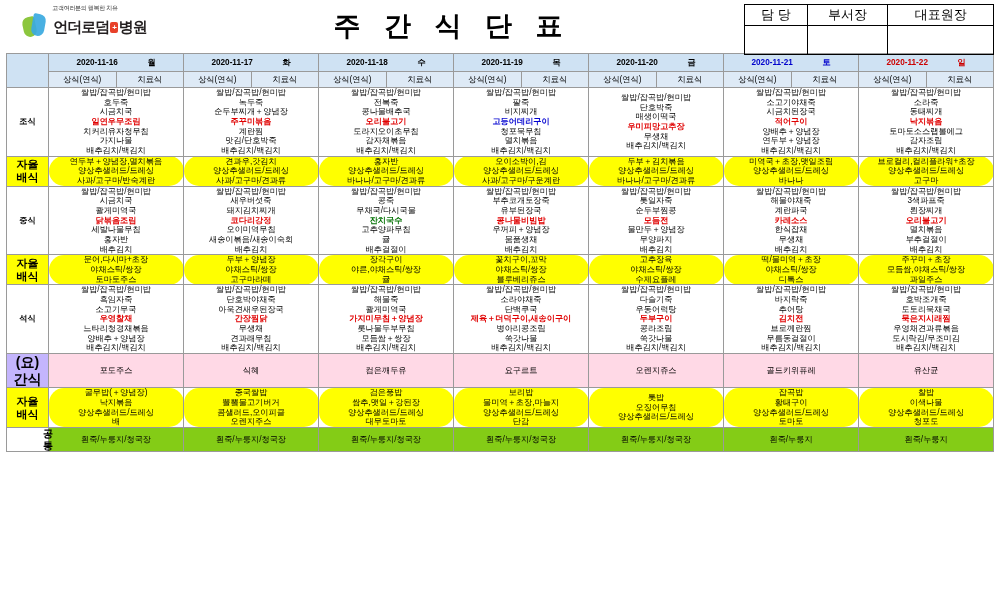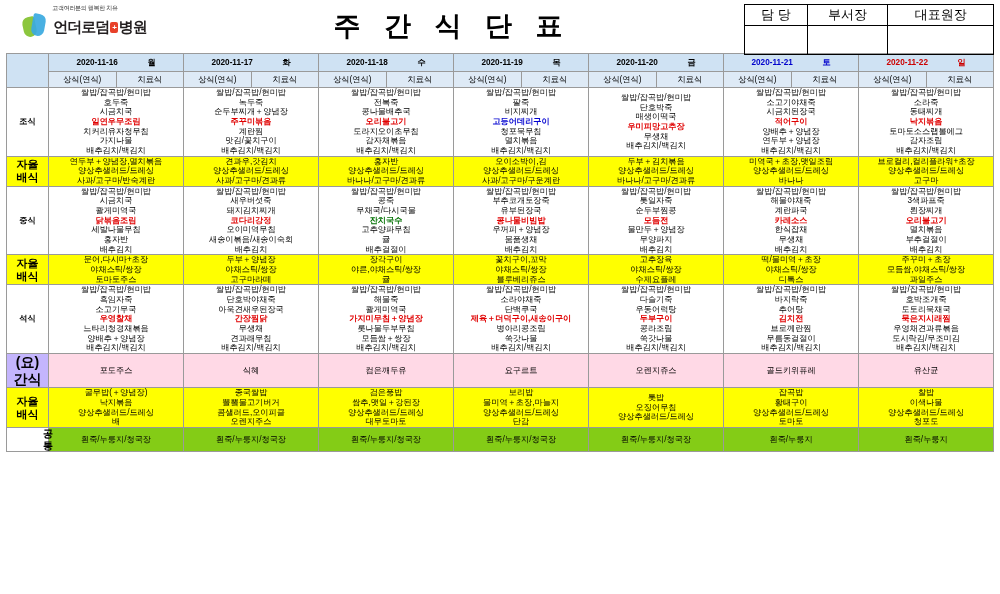--- a/index.html
+++ b/index.html
@@ -35,21 +35,21 @@
   table.menu{border-collapse:collapse;width:988px;table-layout:fixed;margin-top:3px;}
   table.menu td{border:1px solid #9a9a9a;text-align:center;vertical-align:middle;font-size:8.2px;line-height:1.18;padding:0;}
   .dayhdr{background:#cfe2f3;font-weight:bold;font-size:10px;height:17px;margin-top:48px;}
   .subhdr{background:#deeaf6;font-size:9px;height:15px;}
   .rowlabel{background:#ffffff;font-weight:bold;font-size:13px;width:42px;}
   .rowlabel.yellow{background:#ffff00;font-size:11px;}
   .rowlabel.pink{background:#c4b5fd;font-size:14px;}
   .rowlabel.gray{background:#ffffff;font-size:10px;padding-left:36px;}
   .cell{padding:2px 1px;}
   .cell div{white-space:nowrap;overflow:hidden;}
-  .yellowcell{background:#ffff00;}
+  .yellowcell{background:#ffff00;border-radius:15px;}
   .pinkcell{background:#ffd9e6;}
   .greencell{background:#84cc16;}
   .sat{color:#0000cc;}
   .sun{color:#cc0000;}
   .hl-red{color:#e00000;font-weight:bold;}
   .hl-blue{color:#0000d0;font-weight:bold;}
   .hl-green{color:#007000;font-weight:bold;}
   .note{margin-top:5px;font-size:10px;font-weight:bold;}
 </style>
 </head>
@@ -142,21 +142,21 @@
             <div class="">치커리유자청무침</div>
             <div class="">가지나물</div>
             <div class="">배추김치/백김치</div>
           </td>
           <td class="cell" colspan="2">
             <div class="">쌀밥/잡곡밥/현미밥</div>
             <div class="">녹두죽</div>
             <div class="">순두부찌개＋양념장</div>
             <div class="hl-red">주꾸미볶음</div>
             <div class="">계란찜</div>
-            <div class="">맛김/꽃치구이</div>
+            <div class="">맛김/단호박죽</div>
             <div class="">배추김치/백김치</div>
           </td>
           <td class="cell" colspan="2">
             <div class="">쌀밥/잡곡밥/현미밥</div>
             <div class="">전복죽</div>
             <div class="">콩나물배추국</div>
             <div class="hl-red">오리불고기</div>
             <div class="">도라지오이초무침</div>
             <div class="">감자채볶음</div>
             <div class="">배추김치/백김치</div>

